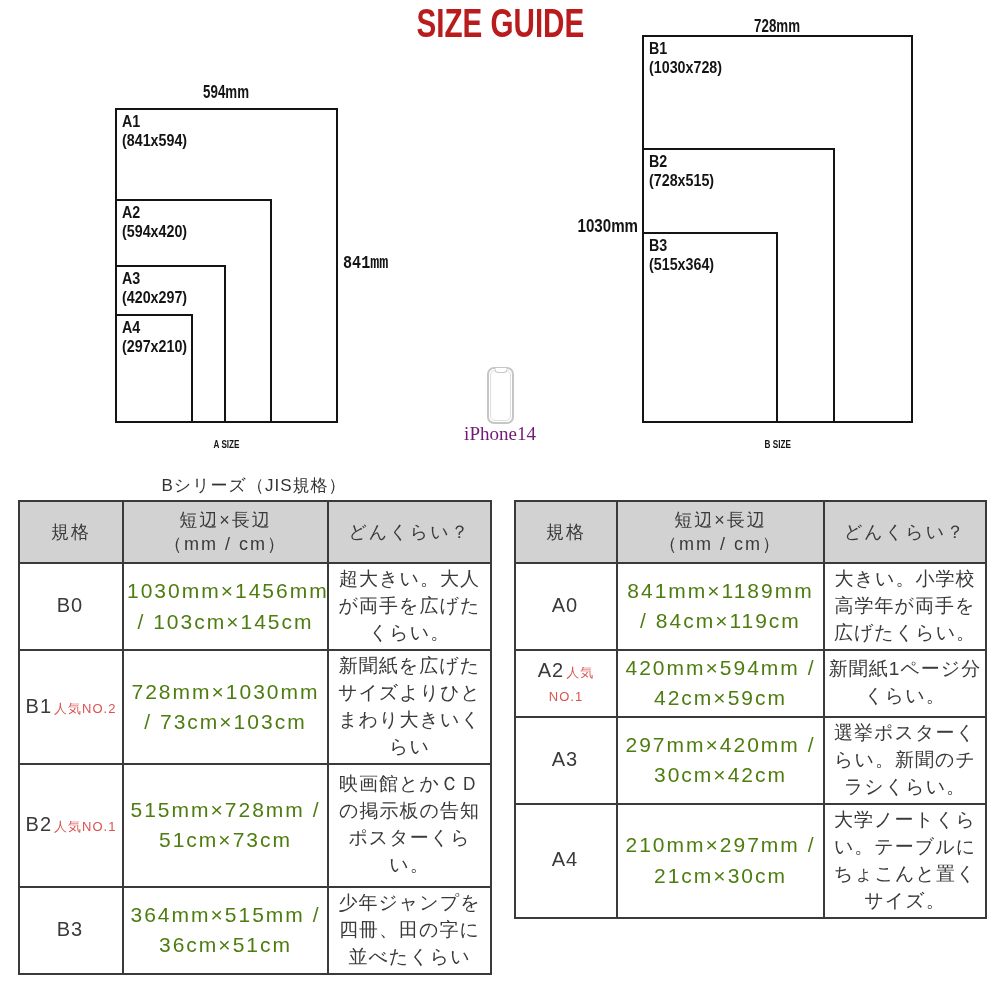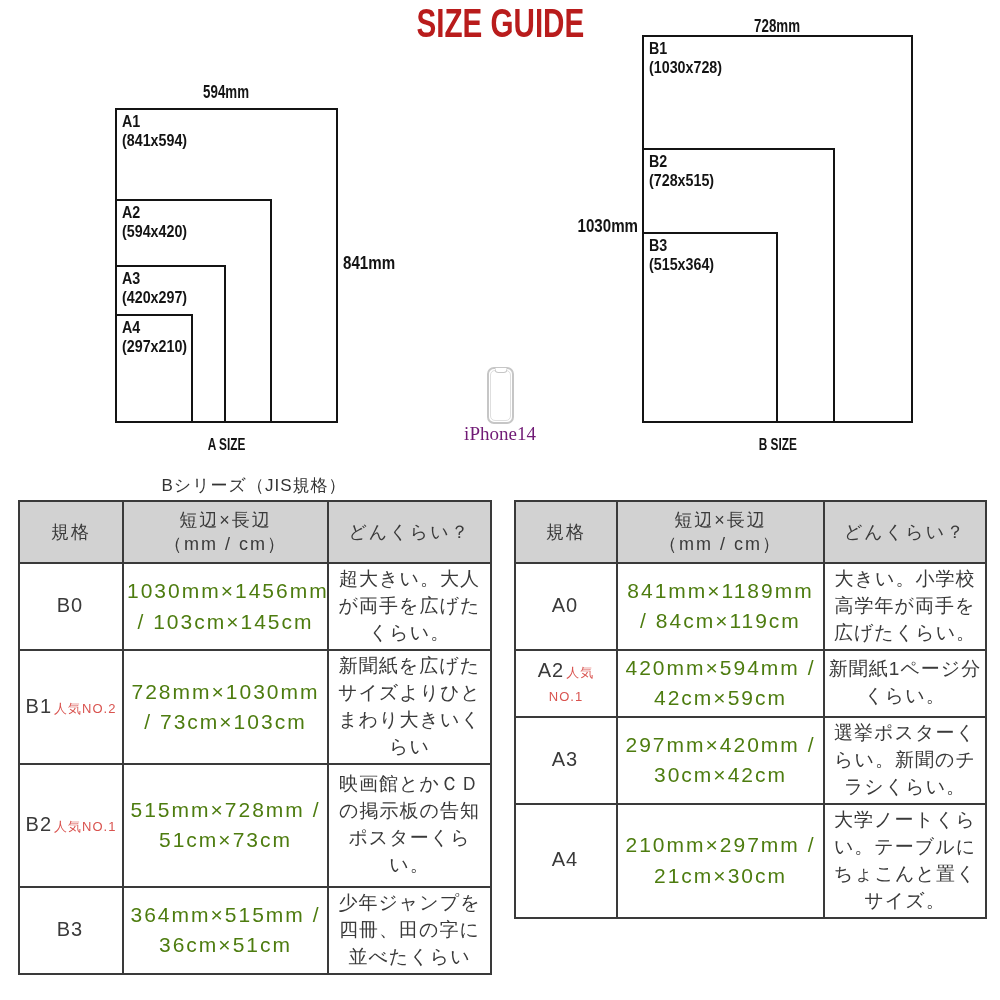--- a/index.html
+++ b/index.html
@@ -15,21 +15,21 @@
 
   
   .paper{position:absolute;box-sizing:border-box;border:2px solid #141414;background:#fff;}
   .rect-label{position:absolute;top:2px;left:5px;font-weight:bold;color:#141414;
               font-size:17px;line-height:19px;white-space:nowrap;}
   .rect-label span{display:block;}
   .dim-label{position:absolute;font-weight:bold;color:#141414;font-size:18px;line-height:20px;}
   .dim-center{text-align:center;}
   .dim-right{text-align:right;}
   .diag-caption{position:absolute;text-align:center;font-weight:bold;color:#141414;
-                font-size:16px;line-height:17px;}
+                font-size:11px;line-height:17px;}
 
   
   .phone{position:absolute;left:487px;top:367px;width:27px;height:57px;box-sizing:border-box;
          border:2px solid #c6c6c6;border-radius:7px;background:#fff;}
   .phone-screen{position:absolute;left:1px;top:1px;right:1px;bottom:1px;
                 border:1px solid #dedede;border-radius:5px;}
   .phone-notch{position:absolute;left:50%;top:-1px;transform:translateX(-50%);
                width:11px;height:4px;border:1px solid #c6c6c6;border-top:none;
                border-radius:0 0 4px 4px;background:#fff;}
   .phone-label{position:absolute;left:440px;top:423px;width:120px;text-align:center;
@@ -54,21 +54,21 @@
 </style>
 </head>
 <body>
 
 <div class="canvas">
 
   <div class="main-title"><span class="cnd">SIZE GUIDE</span></div>
 
   <div>
     <div class="dim-label dim-center" style="left:115px;top:82px;width:223px;"><span class="cnd">594mm</span></div>
-    <div class="dim-label" style="left:343px;top:253px;"><span class="cnd-l">841mm</span></div>
+    <div class="dim-label" style="left:343px;top:253px;font-family:Liberation Mono, monospace;"><span class="cnd-l">841mm</span></div>
 
     <div class="paper" style="left:115px;top:108px;width:223px;height:315px;">
       <div class="rect-label">
         <span class="cnd-l">A1</span>
         <span class="cnd-l">(841x594)</span>
       </div>
     </div>
     <div class="paper" style="left:115px;top:199px;width:157px;height:224px;">
       <div class="rect-label">
         <span class="cnd-l">A2</span>

